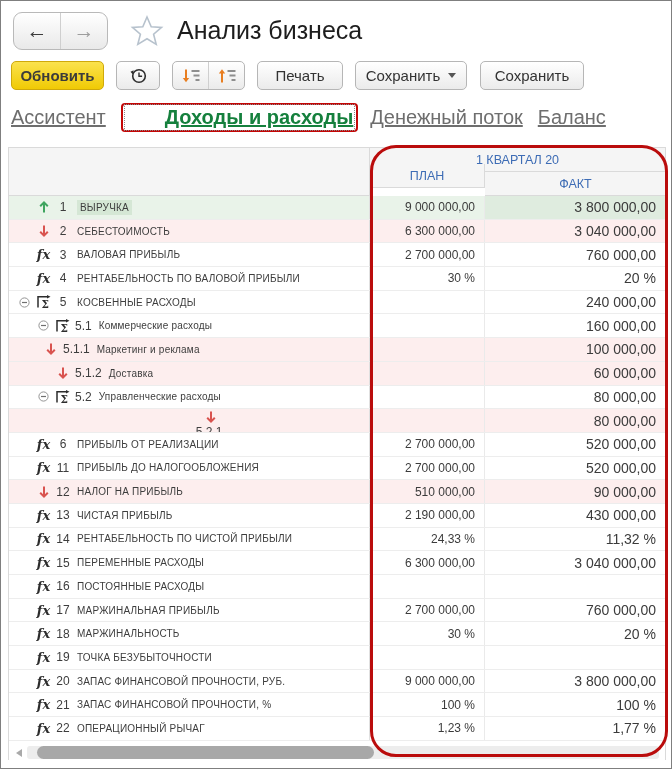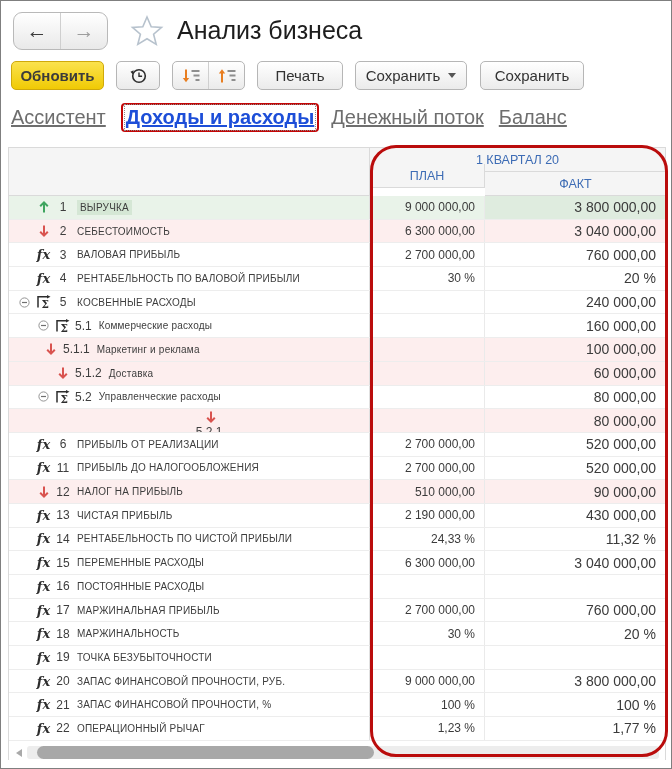--- a/index.html
+++ b/index.html
@@ -29,21 +29,21 @@
   .btn-print{left:256px;width:86px;}
   .btn-send{left:354px;width:112px;}
   .btn-save{left:479px;width:104px;}
   .caret{width:0;height:0;border-left:4px solid transparent;border-right:4px solid transparent;
     border-top:5px solid #555;margin-left:8px;}
   
   .tabs{position:absolute;left:10px;top:102px;display:flex;align-items:center;font-size:20px;white-space:nowrap;}
   .tab{color:#6e6e6e;text-decoration:underline;margin-right:15px;cursor:pointer;}
   .tab-active-box{border:2px solid #c40707;border-radius:4px;padding:1px 3px;margin-right:12px;}
   .tab-active-box .inner{outline:1px dotted #8a8a8a;outline-offset:1px;display:inline-block;}
-  .tab.active{color:#1d4ed8;font-weight:700;margin-right:0;}
+  .tab.active{color:#15803d;font-weight:700;margin-right:0;margin-left:39px;}
   
   .panel{position:absolute;left:7px;top:146px;width:658px;height:613px;box-sizing:border-box;
     border:1px solid #dadada;background:#fff;}
   .hcell{position:absolute;box-sizing:border-box;background:#f5f5f5;border-right:1px solid #dadada;
     border-bottom:1px solid #dadada;color:#3d6cb5;font-size:12.5px;display:flex;align-items:center;justify-content:center;}
   .h-left{left:0;top:0;width:361px;height:48px;}
   .h-period{left:361px;top:0;width:296px;height:24px;}
   .h-plan{left:361px;top:16px;width:115px;height:24px;}
   .h-fact{left:476px;top:24px;width:181px;height:24px;border-right:none;}
   .rows{position:absolute;left:0;top:48px;width:656px;}

